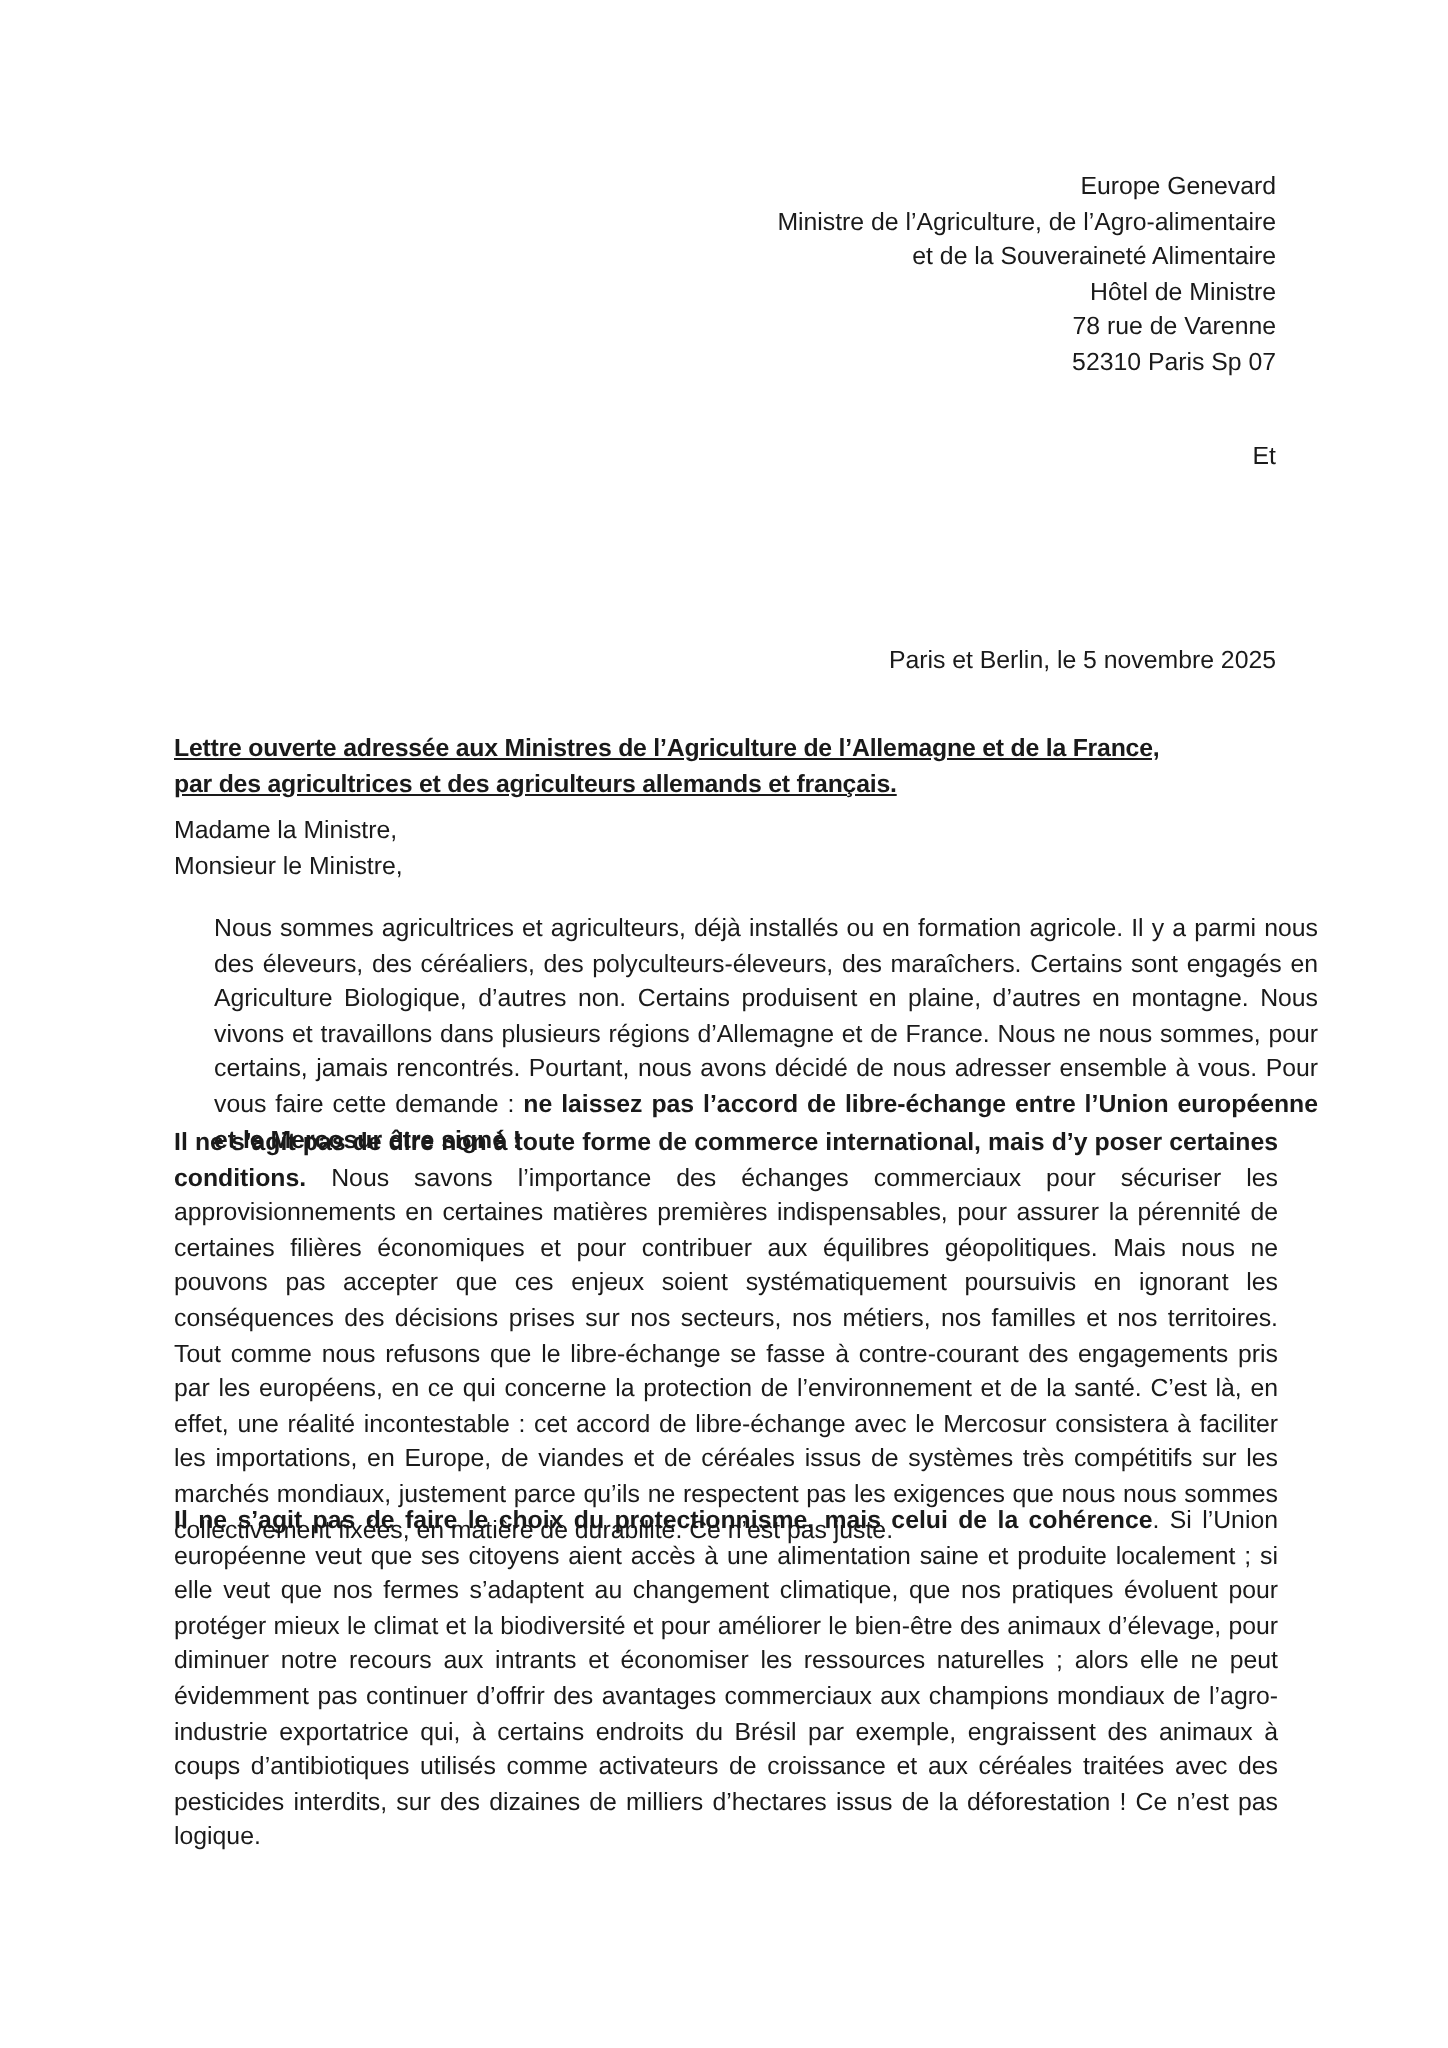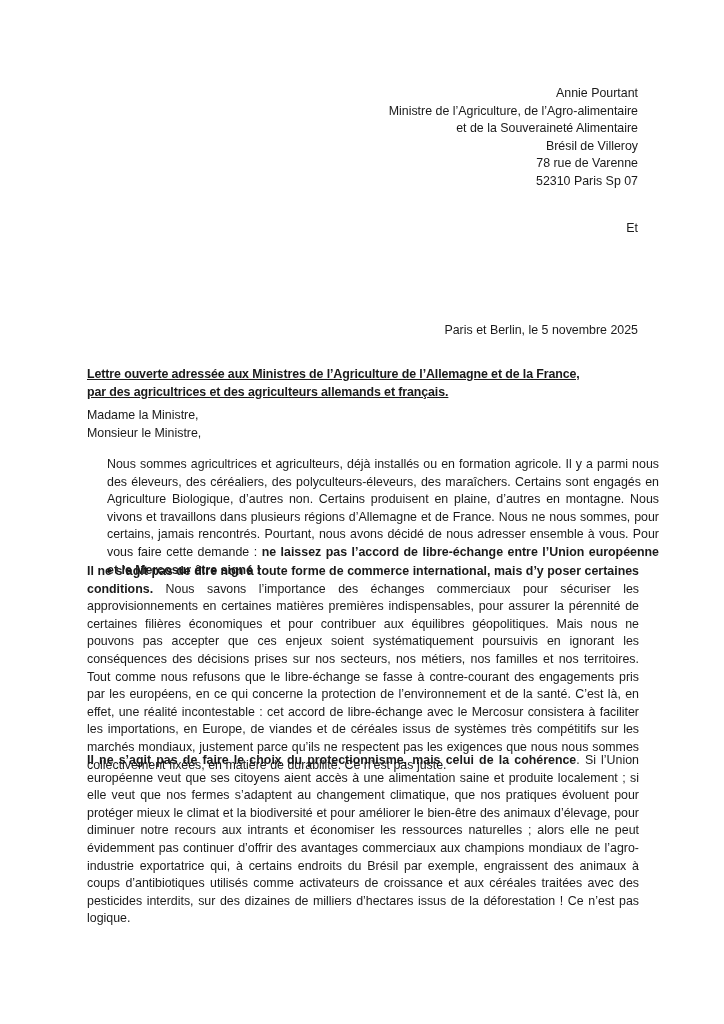--- a/index.html
+++ b/index.html
@@ -34,24 +34,24 @@
   #p2 { top: 563px; }
   #p3 { top: 752px; }
   .b { font-weight: bold; }
 </style>
 </head>
 <body>
 
 <div class="page">
 
   <div class="recipient" id="recip1">
-    <div>Annie Pourtant</div>
+    <div>Europe Genevard</div>
     <div>Ministre de l’Agriculture, de l’Agro-alimentaire</div>
     <div>et de la Souveraineté Alimentaire</div>
-    <div>Brésil de Villeroy</div>
+    <div>Hôtel de Ministre</div>
     <div>78 rue de Varenne</div>
     <div>52310 Paris Sp 07</div>
   </div>
 
   <div class="recipient" id="et">Et</div>
 
 
   <div class="recipient" id="date">Paris et Berlin, le 5 novembre 2025</div>
 
   <div class="subject">

